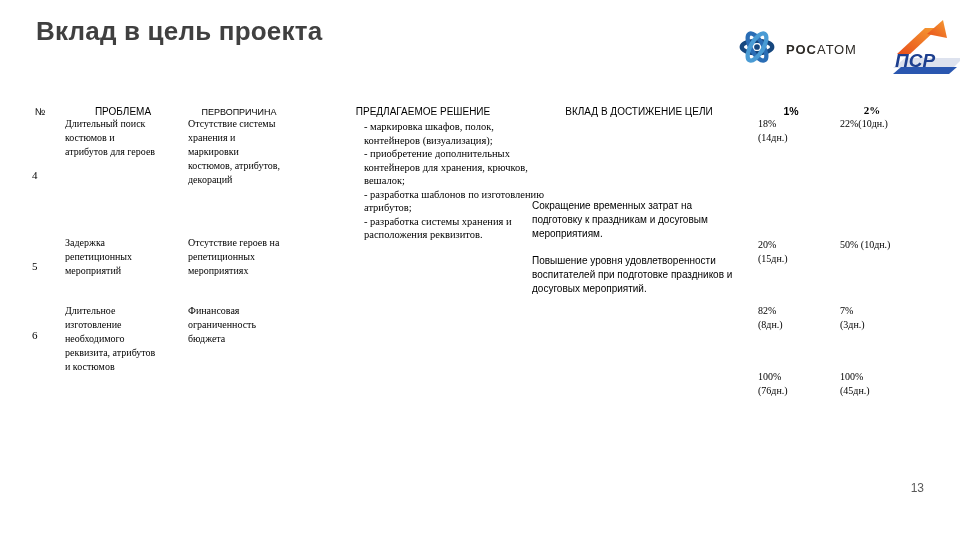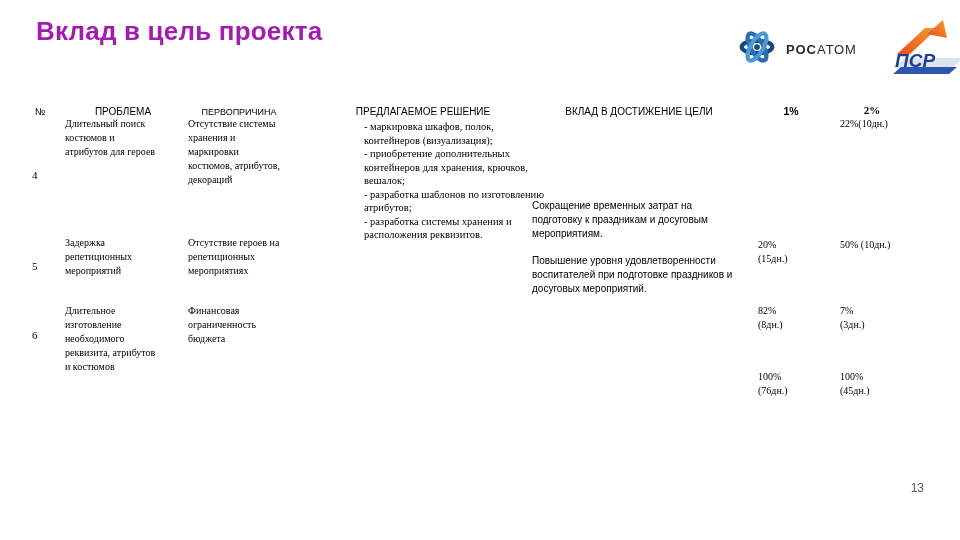--- a/index.html
+++ b/index.html
@@ -9,21 +9,21 @@
     width: 960px; height: 540px;
     background: #ffffff;
     overflow: hidden;
     font-family: "Liberation Sans", sans-serif;
     color: #1a1a1a;
     margin: 0 auto;
   }
   .title {
     position: absolute; left: 36px; top: 16px;
     font-family: "Liberation Sans", sans-serif;
-    font-size: 26px; font-weight: bold; color: #a21caf;
+    font-size: 26px; font-weight: bold; color: #404040;
     letter-spacing: 0.2px;
   }
   
   .rosatom { position: absolute; left: 736px; top: 26px; display: flex; align-items: center; }
   .rosatom svg { width: 42px; height: 42px; }
   .rosatom-word { margin-left: 8px; font-size: 13px; color: #2d2a26; letter-spacing: 1px; }
   .rosatom-word .b { font-weight: bold; }
   .psr { position: absolute; left: 891px; top: 20px; width: 80px; height: 58px; }
   
   .hdr {
@@ -108,20 +108,22 @@
 декораций</div>
   <div class="cell solution" style="left:316px; top:120px; width:220px;margin-left:48px;">- маркировка шкафов, полок,
 контейнеров (визуализация);
 - приобретение дополнительных
 контейнеров для хранения, крючков,
 вешалок;
 - разработка шаблонов по изготовлению
 атрибутов;
 - разработка системы хранения и
 расположения реквизитов.</div>
+  <div class="cell" style="left:758px; top:117px; width:75px;">18%
+(14дн.)</div>
   <div class="cell" style="left:840px; top:117px; width:110px;">22%(10дн.)</div>
 
   <div class="cell sans" style="left:532px; top:199px; width:222px;">Сокращение временных затрат на
 подготовку к праздникам и досуговым
 мероприятиям.
 
 Повышение уровня удовлетворенности
 воспитателей при подготовке праздников и
 досуговых мероприятий.</div>
 

